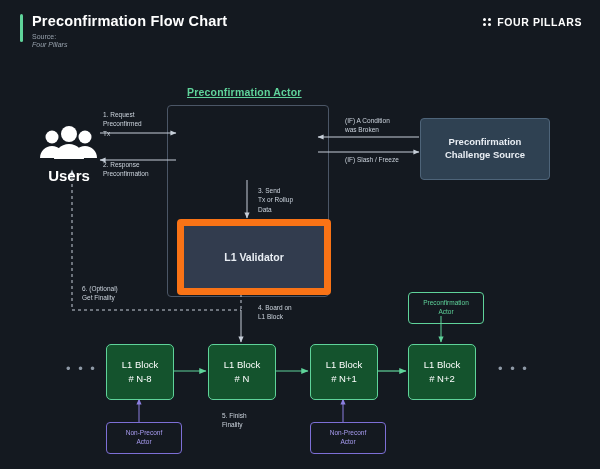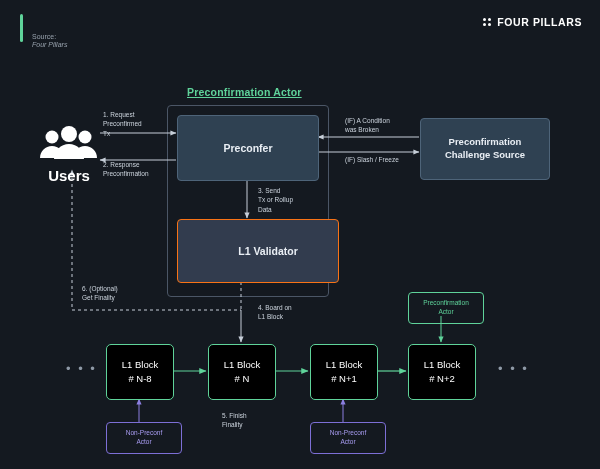--- a/index.html
+++ b/index.html
@@ -40,35 +40,35 @@
     font-size:10.5px;font-weight:bold;color:#5fd39a;letter-spacing:.2px;text-decoration:underline;
   }
 
   
   .nbox{
     position:absolute;border-radius:4px;
     display:flex;align-items:center;justify-content:center;
     text-align:center;line-height:1.35;
   }
   .nbox.blue{background:#2f4152;border:1px solid #4e6479;color:#e9eef4;}
-  .nbox.dark{background:#323c4e;border:1px solid #f97316;color:#e9eef4;padding-left:20px;}
+  .nbox.dark{background:#323c4e;border:7px solid #f97316;color:#e9eef4;}
 
   #preconfer{left:177px;top:115px;width:140px;height:64px;font-size:10.5px;font-weight:bold;}
   #l1validator{left:177px;top:219px;width:140px;height:62px;font-size:10.5px;font-weight:bold;}
   #challenge{left:420px;top:118px;width:128px;height:60px;font-size:9.5px;font-weight:bold;}
 
   
   .users{position:absolute;left:38px;top:125px;width:62px;height:36px;}
   .users svg{display:block;}
   .users-label{position:absolute;left:38px;top:167px;width:62px;text-align:center;font-size:15px;font-weight:bold;color:#ffffff;}
 
   
   .lblock{
     position:absolute;width:66px;height:54px;border:1.3px solid #5fd39a;border-radius:5px;
-    background:#000000;display:flex;flex-direction:column;align-items:center;justify-content:center;
+    background:#14532d;display:flex;flex-direction:column;align-items:center;justify-content:center;
     font-size:9.5px;color:#ffffff;line-height:1.45;
   }
   #blk0{left:106px;top:344px;}
   #blk1{left:208px;top:344px;}
   #blk2{left:310px;top:344px;}
   #blk3{left:408px;top:344px;}
 
   .ell{position:absolute;font-size:13px;letter-spacing:2px;color:#8e99a6;}
   #ell-l{left:66px;top:361px;}
   #ell-r{left:498px;top:361px;}
@@ -103,20 +103,21 @@
   .logo-mark{width:20px;height:20px;background:#f0a21c;border-radius:2px;position:relative;}
   .logo-mark::after{content:"";position:absolute;left:5px;top:4px;width:5px;height:12px;background:#141920;}
   .logo-txt{font-size:13px;font-weight:bold;color:#ffffff;letter-spacing:.5px;}
 </style>
 </head>
 <body>
 
 <div class="root">
 
   <div class="hdr-bar"></div>
+  <div class="hdr-title">Preconfirmation Flow Chart</div>
   <div class="hdr-sub1">Source:</div>
   <div class="hdr-sub2">Four Pillars</div>
 
   <div class="brand">
     <span class="brand-dots">
         <i></i>
         <i></i>
         <i></i>
         <i></i>
       </span>
@@ -167,23 +168,20 @@
       <circle cx="14" cy="12" r="6.5" fill="#ffffff"></circle>
       <path d="M2 33c0-7 5.4-12 12-12s12 5 12 12z" fill="#ffffff"></path>
       <circle cx="47" cy="12" r="6.5" fill="#ffffff"></circle>
       <path d="M35 33c0-7 5.4-12 12-12s12 5 12 12z" fill="#ffffff"></path>
       <circle cx="31" cy="9" r="8" fill="#ffffff"></circle>
       <path d="M16 34c0-8.3 6.7-15 15-15s15 6.7 15 15z" fill="#ffffff"></path>
     </svg>
   </div>
   <div class="users-label">Users</div>
 
-  <div class="nbox blue" id="preconfer">
-    <span>Preconfer</span>
-  </div>
   <div class="nbox dark" id="l1validator">
     <span>L1 Validator</span>
   </div>
   <div class="nbox blue" id="challenge">
     <span>
       <span>Preconfirmation</span><br>
       <span>Challenge Source</span>
     </span>
   </div>
 

